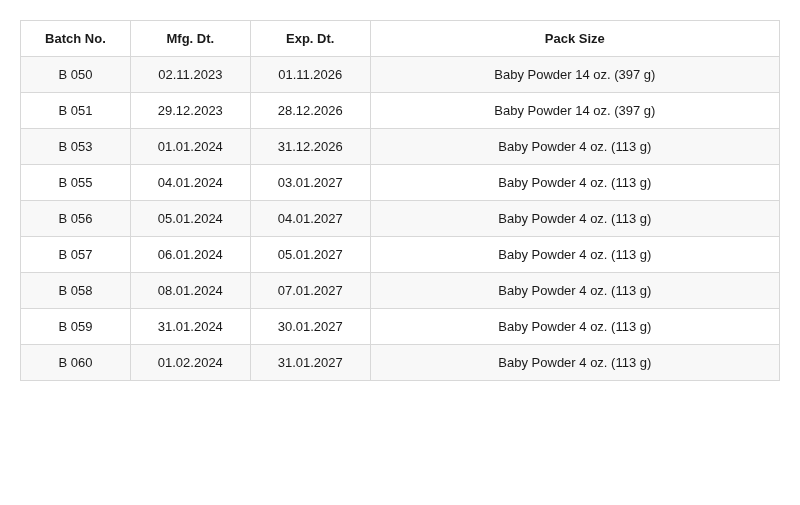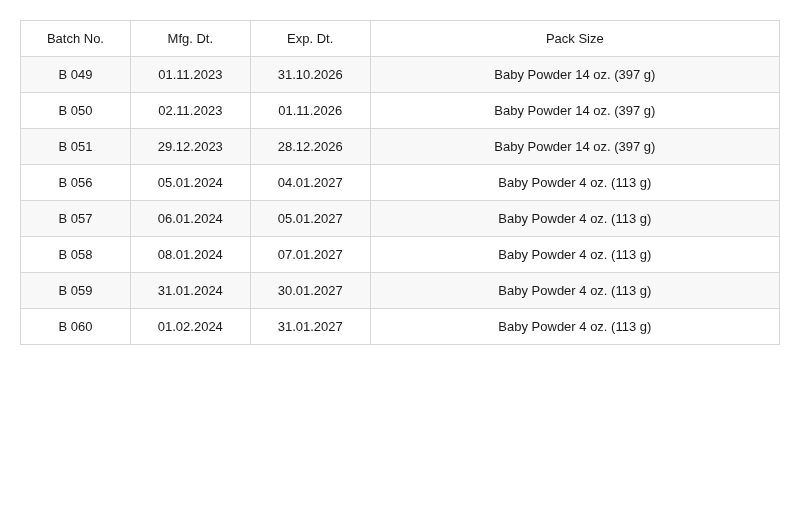--- a/index.html
+++ b/index.html
@@ -16,21 +16,21 @@
     border: 1px solid #d8d8d8;
   }
   .table th, .table td {
     border: 1px solid #d8d8d8;
     text-align: center;
     vertical-align: middle;
     font-size: 13px;
     padding: 10px 8px;
   }
   .table th {
-    font-weight: 400;
+    font-weight: 700;
     background: #ffffff;
   }
   .table tbody tr:nth-child(odd) td {
     background: #f8f8f8;
   }
   .table tbody tr:nth-child(even) td {
     background: #ffffff;
   }
   .col-batch { width: 110px; }
   .col-mfg   { width: 120px; }
@@ -44,36 +44,42 @@
   <thead>
     <tr>
       <th class="col-batch">Batch No.</th>
       <th class="col-mfg">Mfg. Dt.</th>
       <th class="col-exp">Exp. Dt.</th>
       <th class="col-pack">Pack Size</th>
     </tr>
   </thead>
   <tbody>
       <tr>
-        <td class="col-batch">B 049</td>
-        <td class="col-mfg">01.11.2023</td>
-        <td class="col-exp">31.10.2026</td>
-        <td class="col-pack">Baby Powder 14 oz. (397 g)</td>
-      </tr>
-      <tr>
         <td class="col-batch">B 050</td>
         <td class="col-mfg">02.11.2023</td>
         <td class="col-exp">01.11.2026</td>
         <td class="col-pack">Baby Powder 14 oz. (397 g)</td>
       </tr>
       <tr>
         <td class="col-batch">B 051</td>
         <td class="col-mfg">29.12.2023</td>
         <td class="col-exp">28.12.2026</td>
         <td class="col-pack">Baby Powder 14 oz. (397 g)</td>
+      </tr>
+      <tr>
+        <td class="col-batch">B 053</td>
+        <td class="col-mfg">01.01.2024</td>
+        <td class="col-exp">31.12.2026</td>
+        <td class="col-pack">Baby Powder 4 oz. (113 g)</td>
+      </tr>
+      <tr>
+        <td class="col-batch">B 055</td>
+        <td class="col-mfg">04.01.2024</td>
+        <td class="col-exp">03.01.2027</td>
+        <td class="col-pack">Baby Powder 4 oz. (113 g)</td>
       </tr>
       <tr>
         <td class="col-batch">B 056</td>
         <td class="col-mfg">05.01.2024</td>
         <td class="col-exp">04.01.2027</td>
         <td class="col-pack">Baby Powder 4 oz. (113 g)</td>
       </tr>
       <tr>
         <td class="col-batch">B 057</td>
         <td class="col-mfg">06.01.2024</td>

